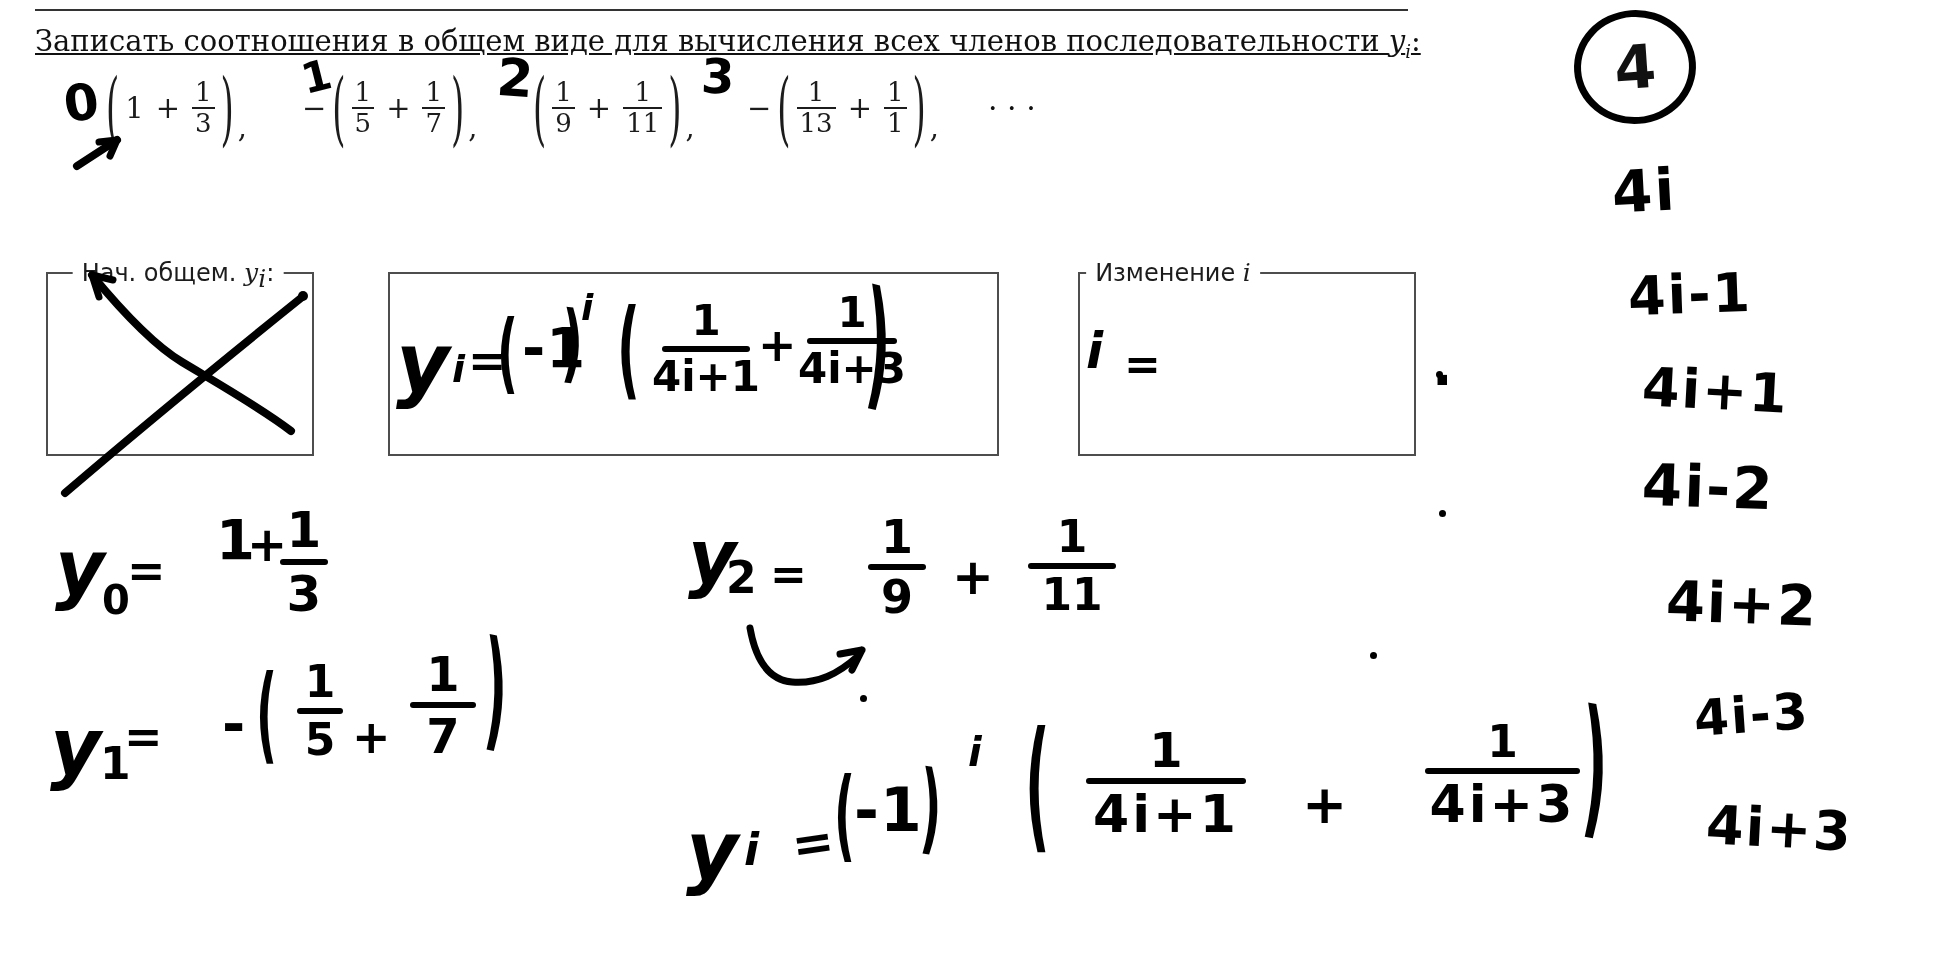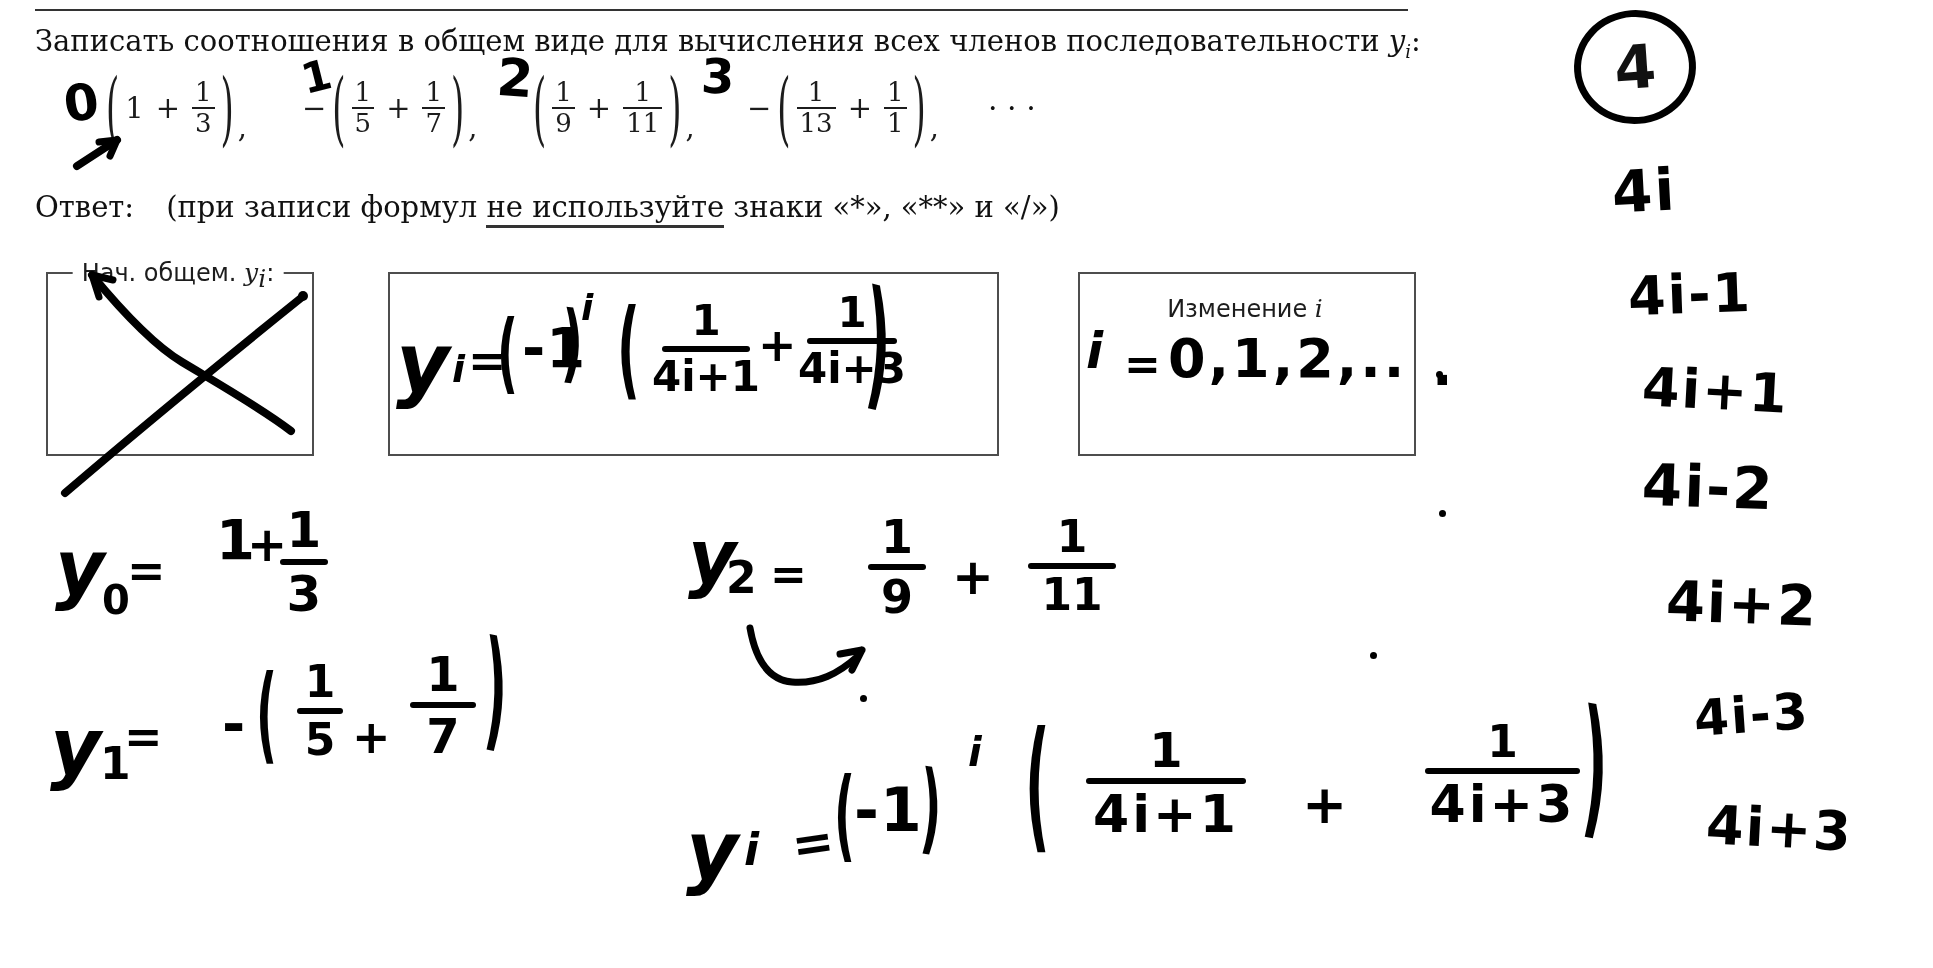--- a/index.html
+++ b/index.html
@@ -32,21 +32,21 @@
   .circled{position:absolute;display:flex;align-items:center;justify-content:center;border:7px solid #000;border-radius:50%;font-family:"DejaVu Sans",sans-serif;font-weight:700;}
   svg{position:absolute;overflow:visible;}
 </style>
 </head>
 <body>
 
 <div id="canvas">
 
   <div class="abs rule" style="left:35px;top:9px;width:1373px;"></div>
 
-  <div class="abs serif" style="left:35px;top:24px;font-size:29px;white-space:nowrap;">
+  <div class="abs serif" style="left:35px;top:24px;font-size:29px;white-space:nowrap;text-decoration:underline;">
     <span>Записать соотношения в общем виде для вычисления всех членов последовательности </span><span class="mi">y</span><sub class="mi">i</sub><span>:</span>
   </div>
 
   <div class="term" style="left:103px;top:64px;">
     <span class="bigp">(</span>
     <span>1</span>
     <span class="t-op">+</span>
     <span class="pfrac">
       <span class="n">1</span>
       <span class="fb"></span>
@@ -114,23 +114,20 @@
   <div class="hw" style="left:64px;top:78px;font-size:50px;transform:rotate(-8deg);">0</div>
   <div class="hw" style="left:302px;top:56px;font-size:42px;transform:rotate(-14deg);">1</div>
   <div class="hw" style="left:497px;top:52px;font-size:52px;transform:rotate(4deg);">2</div>
   <div class="hw" style="left:701px;top:52px;font-size:48px;transform:rotate(2deg);">3</div>
 
   <svg style="left:65px;top:126px;" width="70" height="50" viewBox="0 0 70 50">
     <path d="M12,40 L52,14" stroke="#000" stroke-width="8" fill="none" stroke-linecap="round"></path>
     <path d="M52,14 L34,16 M52,14 L45,30" stroke="#000" stroke-width="7" fill="none" stroke-linecap="round"></path>
   </svg>
 
-  <div class="abs serif" style="left:35px;top:190px;font-size:29px;white-space:nowrap;">
-    <span>Ответ:</span><span style="display:inline-block;width:32px;"></span><span>(при записи формул </span><span style="border-bottom:3px solid #333;padding-bottom:1px;">не используйте</span><span> знаки «*», «**» и «/»)</span>
-  </div>
 
   <div class="fbox" style="left:46px;top:272px;width:264px;height:180px;"></div>
   <div class="legend" style="left:178px;top:258px;">
     <span>Нач. общем. </span><span class="mi">y</span><sub class="mi">i</sub><span>:</span>
   </div>
 
   <svg style="left:35px;top:245px;" width="290" height="270" viewBox="0 0 290 270">
     <path d="M57,30 C95,76 122,102 147,117 C187,141 226,163 256,186" stroke="#000" stroke-width="8" fill="none" stroke-linecap="round"></path>
     <path d="M57,30 L78,35 M57,30 L64,52" stroke="#000" stroke-width="7" fill="none" stroke-linecap="round"></path>
     <path d="M30,248 C100,188 200,106 266,53" stroke="#000" stroke-width="8" fill="none" stroke-linecap="round"></path>
@@ -154,26 +151,25 @@
   </div>
   <div class="hw" style="left:758px;top:322px;font-size:46px;">+</div>
   <div class="hwfrac" style="left:798px;top:292px;">
     <span style="font-size:42px;">1</span>
     <span class="bar" style="width:90px;"></span>
     <span style="font-size:42px;">4i+3</span>
   </div>
   <div class="hw" style="left:868px;top:275px;font-size:54px;"><span class="hwp" style="transform:scaleY(2.6) rotate(5deg);">)</span></div>
 
   <div class="fbox" style="left:1078px;top:272px;width:334px;height:180px;"></div>
-  <div class="legend" style="left:1245px;top:258px;margin-top:36px;">
+  <div class="legend" style="left:1173px;top:258px;">
     <span>Изменение </span><span class="mi">i</span>
   </div>
   <div class="hw hw-it" style="left:1086px;top:326px;font-size:50px;">i</div>
   <div class="hw" style="left:1124px;top:342px;font-size:44px;">=</div>
-  <div class="hw" style="left:1168px;top:332px;font-size:54px;letter-spacing:3px;">0,1,2,..</div>
   <div class="hw" style="left:1432px;top:340px;font-size:54px;">.</div>
 
   <div class="dot" style="left:1436px;top:371px;"></div>
   <div class="dot" style="left:1439px;top:510px;"></div>
   <div class="dot" style="left:1370px;top:652px;"></div>
   <div class="dot" style="left:860px;top:695px;"></div>
 
   <div class="hw hw-it" style="left:55px;top:530px;font-size:76px;">y</div>
   <div class="hw" style="left:102px;top:580px;font-size:40px;">0</div>
   <div class="hw" style="left:127px;top:548px;font-size:46px;">=</div>

